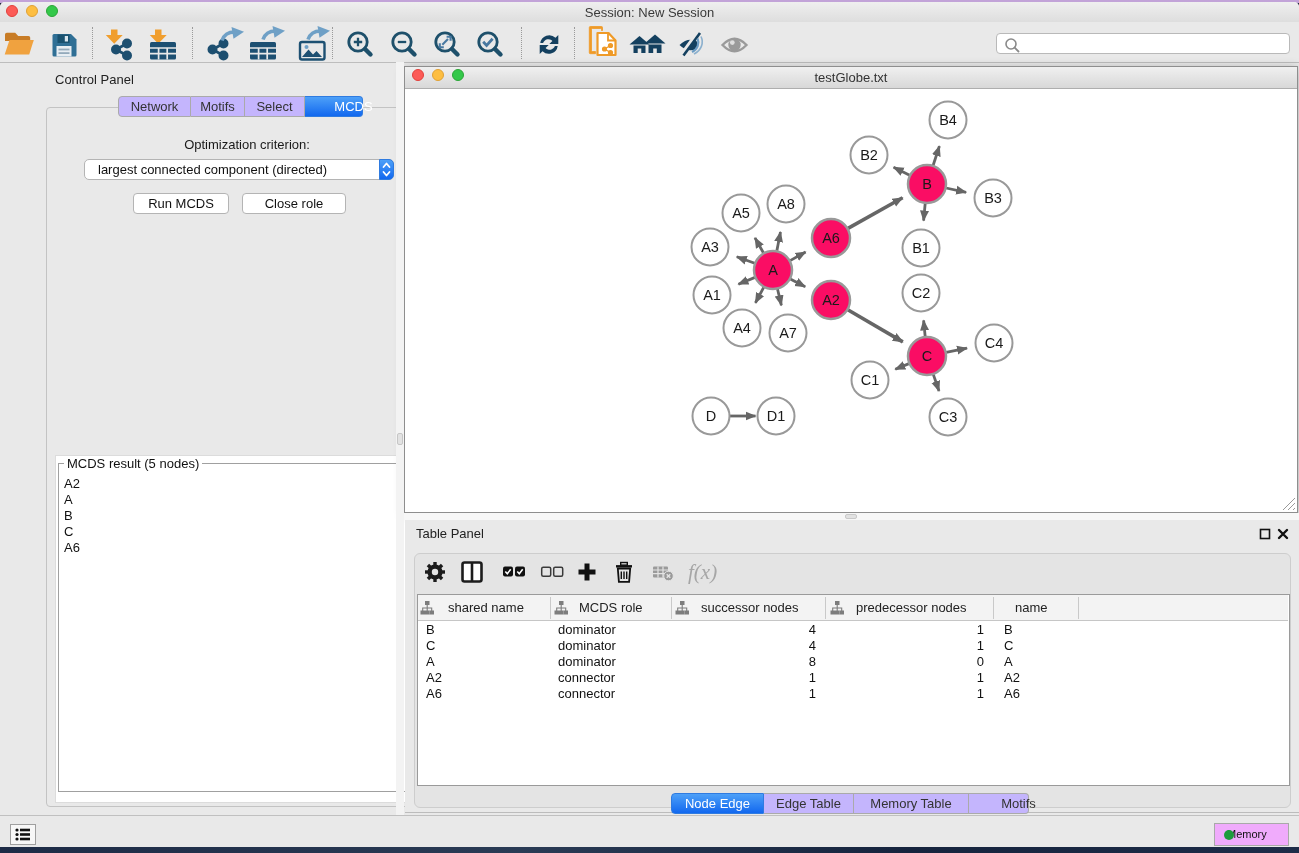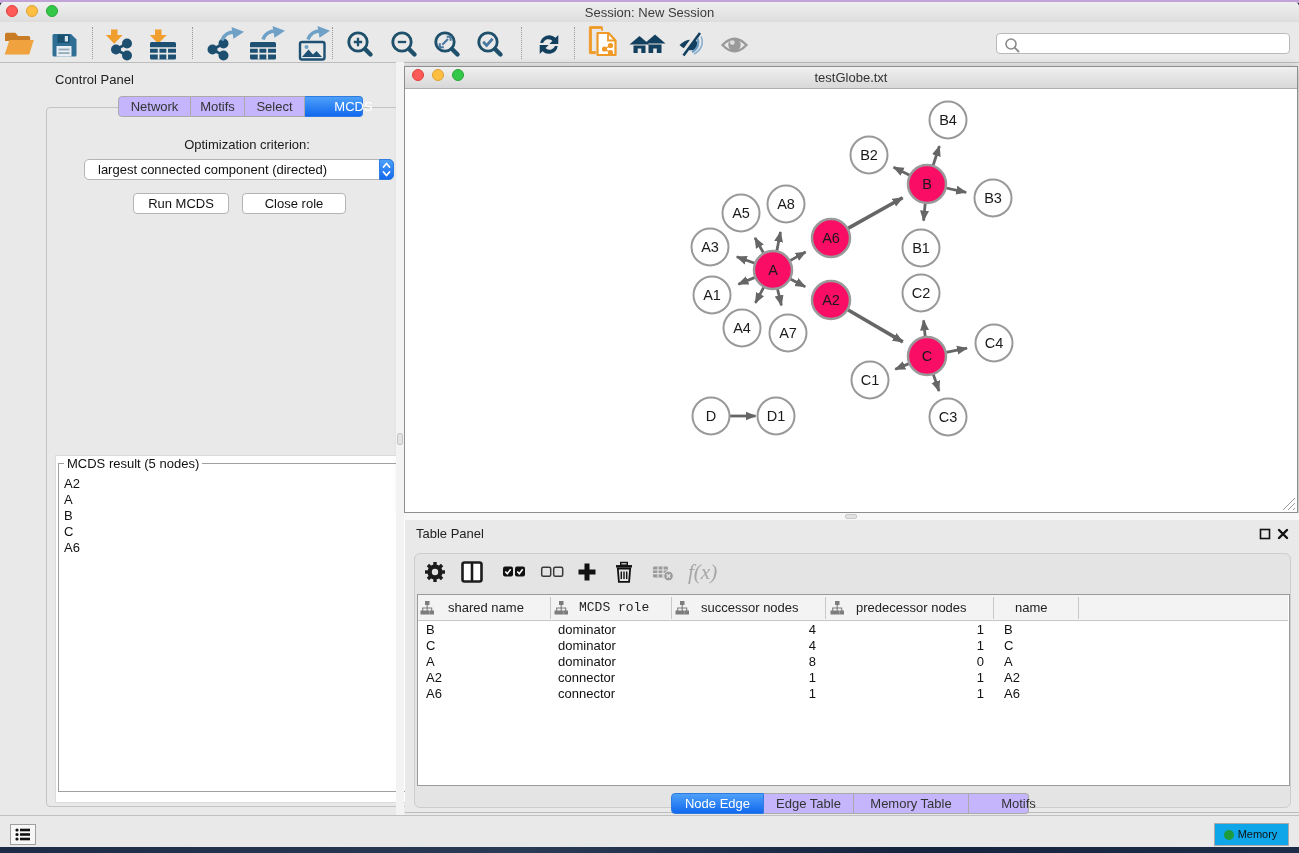--- a/index.html
+++ b/index.html
@@ -46,21 +46,21 @@
 #tbl{left:12px;top:74px;width:873px;height:192px;background:#fff;border:1px solid #9a9a9a;}
 #thead{left:0;top:0;width:870px;height:26px;background:#f3f3f3;border-bottom:1px solid #c6c6c6;font-size:13px;color:#222;padding-left:40px;}
 .thsep{top:2px;width:1px;height:22px;background:#c9c9c9;}
 .hlbl{top:5px;}
 .trow{font-size:13px;color:#111;}
 #bottabs{left:266px;top:273px;height:21px;display:flex;font-size:13px;}
 #tabline{left:0;top:292px;width:894px;height:1px;background:#bcbcbc;}
 
 #status{left:0;top:813px;width:1299px;height:33px;background:#e9e9e9;border-top:1px solid #c0c0c0;}
 #listbtn{left:10px;top:8px;width:26px;height:21px;background:#f7f7f7;border:1px solid #9f9f9f;}
-#membtn{left:1214px;top:7px;width:75px;height:23px;background:#0ea5e9;border:1px solid #a9a9a9;font-size:11px;color:#111;text-align:center;line-height:21px;padding-left:12px;}
+#membtn{left:1214px;top:7px;width:75px;height:23px;background:#f0abfc;border:1px solid #a9a9a9;font-size:11px;color:#111;line-height:21px;padding-left:12px;}
 #memdot{left:9px;top:6px;width:10px;height:10px;border-radius:50%;background:#1d9b3d;}
 #navy{left:0;top:847px;width:1299px;height:6px;background:linear-gradient(90deg,#1d2b46,#2a3b55 40%,#16243e 70%,#1d2c48);}
 .num{text-align:right;}
 </style></head>
 <body>
 <div class="abs" id="topstrip"></div>
 <div class="abs" id="app">
   <div class="abs" id="titlebar">
     <div class="abs tl r" style="left:6px;top:3px;"></div>
     <div class="abs tl y" style="left:26px;top:3px;"></div>
@@ -366,21 +366,21 @@
         <div class="abs thsep" style="left:132px;"></div>
         <svg class="abs" style="left:136px;top:5px;" width="14" height="15" viewBox="0 0 14 15">
             <g fill="#7d7d7d">
               <rect x="5" y="1" width="4.5" height="4"></rect>
               <path d="M7.2 5 v3 M2.7 11 v-3 h9 v3 M7.2 8 v3" stroke="#7d7d7d" stroke-width="1.1" fill="none"></path>
               <rect x="0.5" y="10.5" width="4.5" height="4"></rect>
               <rect x="5" y="10.5" width="4.5" height="4"></rect>
               <rect x="9.5" y="10.5" width="4.5" height="4"></rect>
             </g>
           </svg>
-        <span class="abs hlbl" style="left:161px;font-family:Liberation Mono, monospace;">MCDS role</span>
+        <span class="abs hlbl" style="left:161px;">MCDS role</span>
         <div class="abs thsep" style="left:253px;"></div>
         <svg class="abs" style="left:257px;top:5px;" width="14" height="15" viewBox="0 0 14 15">
             <g fill="#7d7d7d">
               <rect x="5" y="1" width="4.5" height="4"></rect>
               <path d="M7.2 5 v3 M2.7 11 v-3 h9 v3 M7.2 8 v3" stroke="#7d7d7d" stroke-width="1.1" fill="none"></path>
               <rect x="0.5" y="10.5" width="4.5" height="4"></rect>
               <rect x="5" y="10.5" width="4.5" height="4"></rect>
               <rect x="9.5" y="10.5" width="4.5" height="4"></rect>
             </g>
           </svg>

